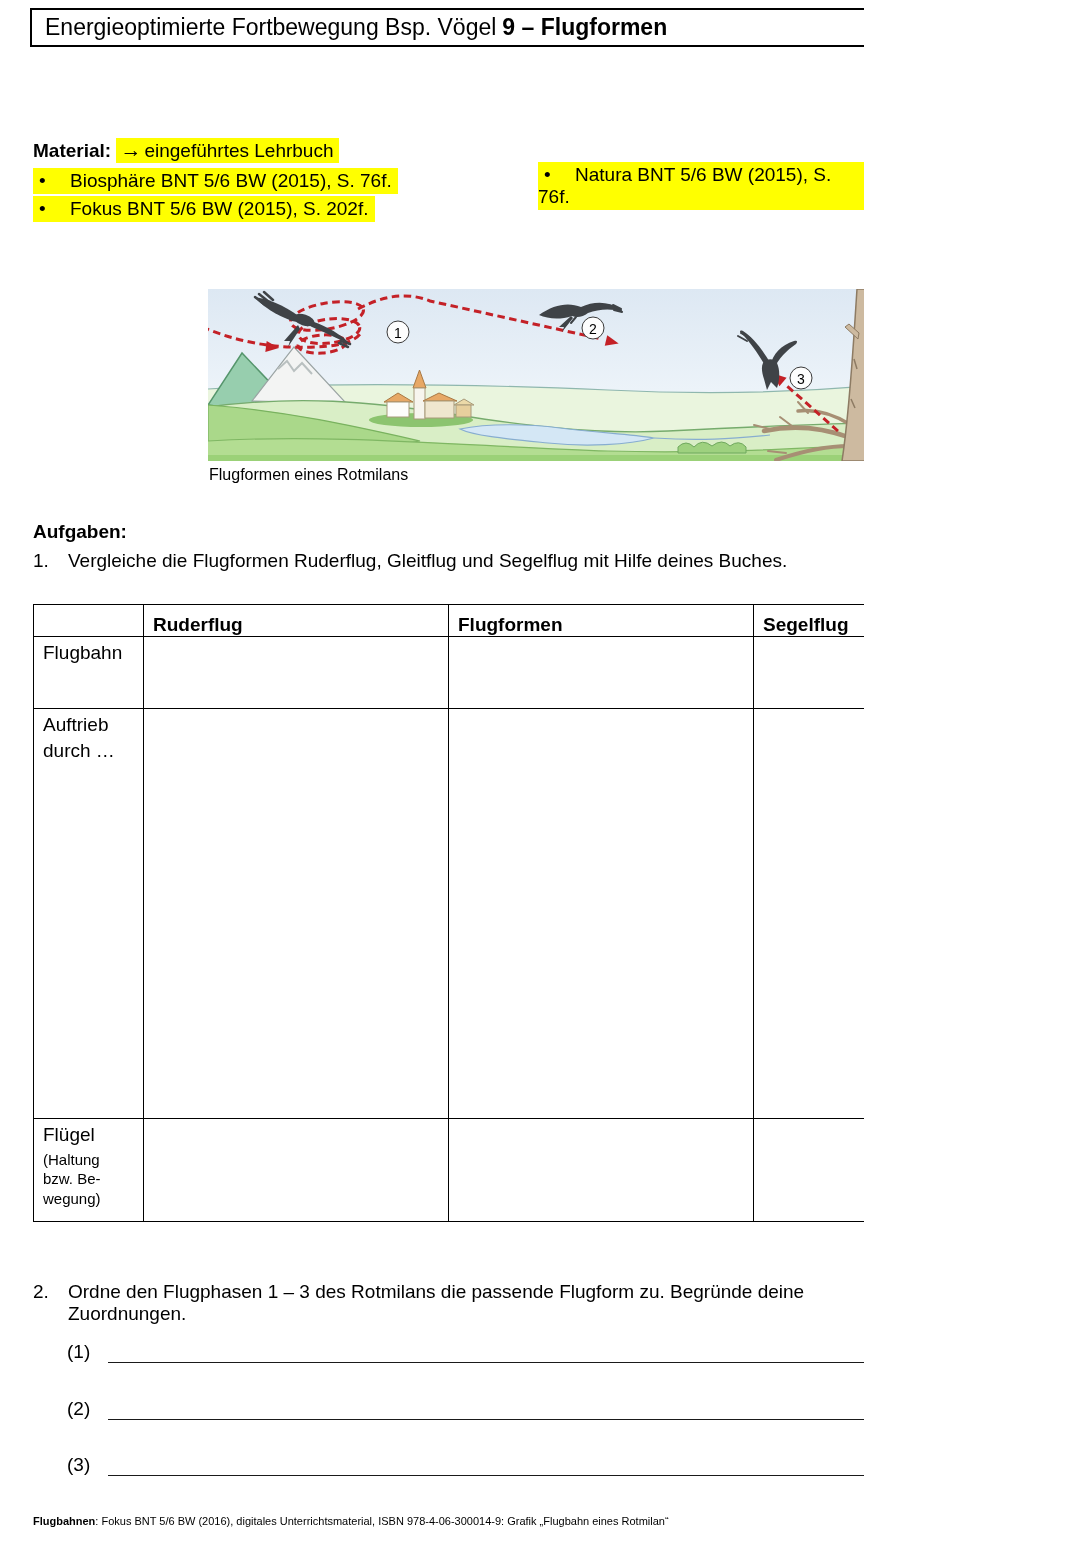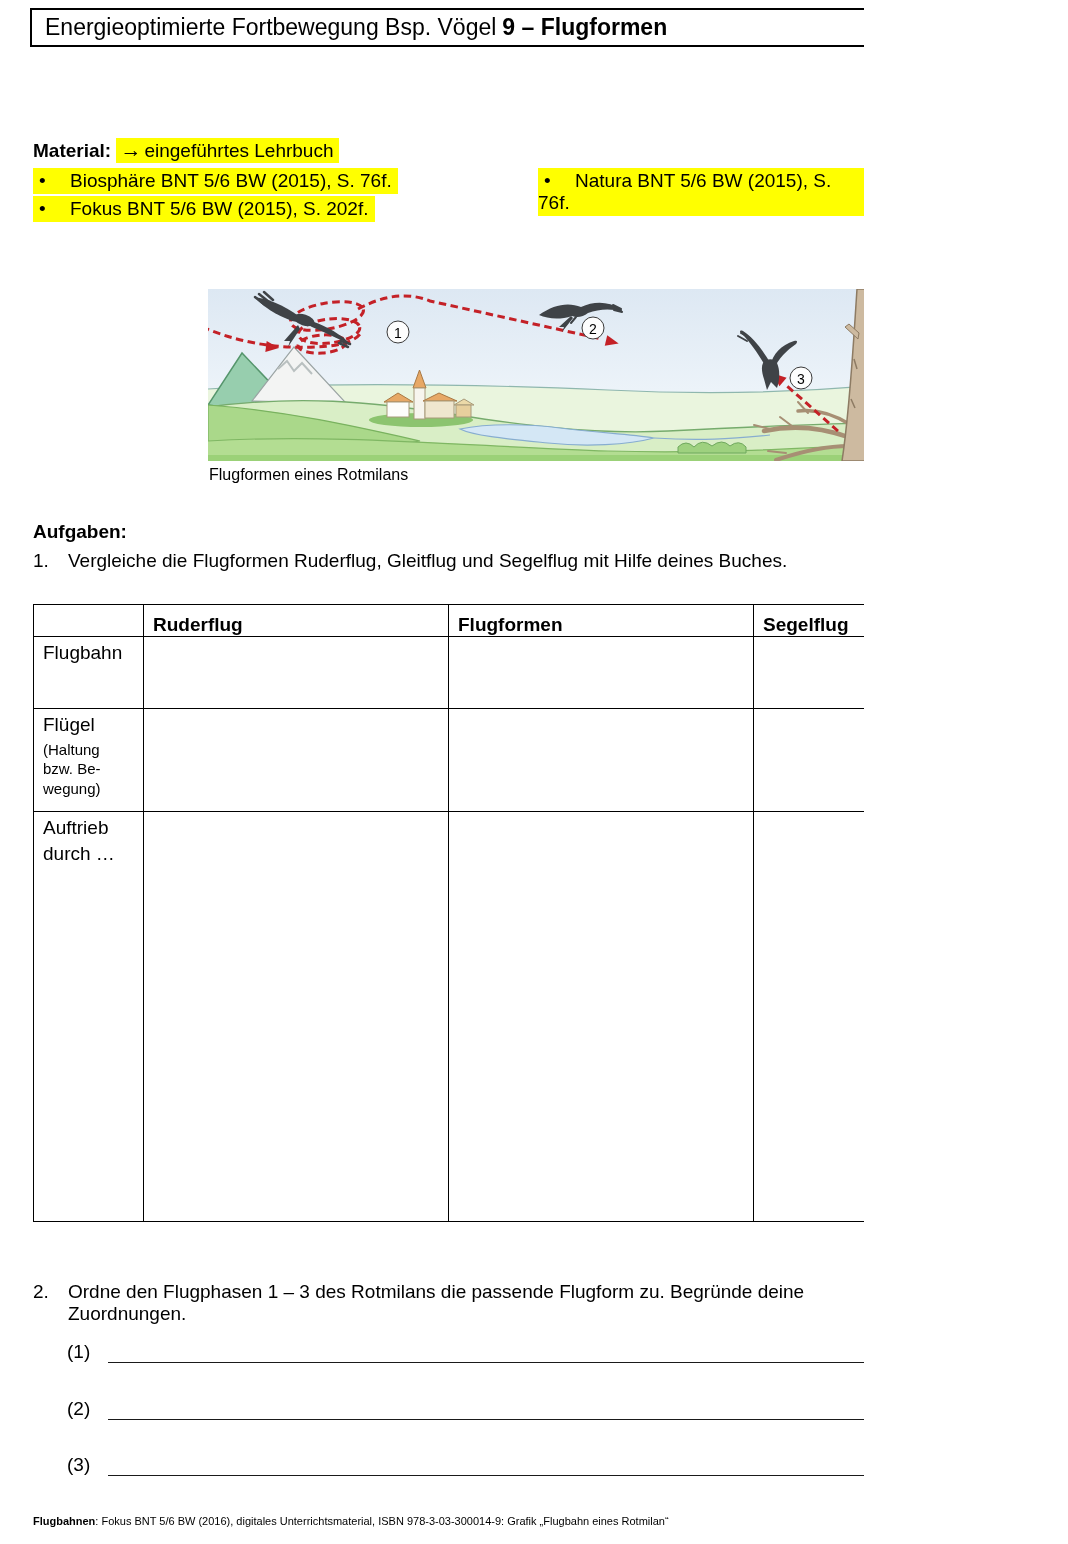--- a/index.html
+++ b/index.html
@@ -69,21 +69,21 @@
     <span class="b">Material:</span>
     <span class="hl"><span class="arrow-glyph">→</span><span>eingeführtes Lehrbuch</span></span>
   </div>
 
   <div class="bullet-row" style="left:33px;top:168px;">
     <span class="hl bullet-hl"><span class="bullet-char">•</span><span>Biosphäre BNT 5/6 BW (2015), S. 76f.</span></span>
   </div>
   <div class="bullet-row" style="left:33px;top:196px;">
     <span class="hl bullet-hl"><span class="bullet-char">•</span><span>Fokus BNT 5/6 BW (2015), S. 202f.</span></span>
   </div>
-  <div class="bullet-row" style="left:538px;top:168px;border-radius:12px;">
+  <div class="bullet-row" style="left:538px;top:162px;border-radius:12px;">
     <span class="hl bullet-hl"><span class="bullet-char">•</span><span>Natura BNT 5/6 BW (2015), S. 76f.</span></span>
   </div>
 
   <div class="figure">
     <svg width="660" height="172" viewBox="0 0 660 172">
       <defs>
         <linearGradient id="sky" x1="0" y1="0" x2="0" y2="1">
           <stop offset="0" stop-color="#dde8f3"></stop>
           <stop offset="0.7" stop-color="#eff5fa"></stop>
           <stop offset="1" stop-color="#fbfdfe"></stop>
@@ -210,40 +210,40 @@
       <td>Segelflug</td>
     </tr>
     <tr style="height:72px;">
       <td class="rowlab">
             <div class="main">Flugbahn</div>
           </td>
       <td></td>
       <td></td>
       <td></td>
     </tr>
+    <tr style="height:410px;">
+      <td class="rowlab">
+            <div class="main">Auftrieb
+durch …</div>
+          </td>
+      <td></td>
+      <td></td>
+      <td></td>
+    </tr>
     <tr style="height:103px;">
       <td class="rowlab">
         <div class="main">Flügel</div>
         <div class="sub">(Haltung
 bzw. Be-
 wegung)</div>
       </td>
       <td></td>
       <td></td>
       <td></td>
     </tr>
-    <tr style="height:410px;">
-      <td class="rowlab">
-            <div class="main">Auftrieb
-durch …</div>
-          </td>
-      <td></td>
-      <td></td>
-      <td></td>
-    </tr>
   </tbody>
     </table>
 
   <div class="task-line" style="top:1281px;">
     <span class="task-num">2.</span>
     <span>Ordne den Flugphasen 1 – 3 des Rotmilans die passende Flugform zu. Begründe deine Zuordnungen.</span>
   </div>
 
   <div class="answer-row" style="top:1337px;">
     <span class="ans-label">(1)</span>
@@ -252,16 +252,16 @@
   <div class="answer-row" style="top:1394px;">
     <span class="ans-label">(2)</span>
     <span class="ans-line"></span>
   </div>
   <div class="answer-row" style="top:1450px;">
     <span class="ans-label">(3)</span>
     <span class="ans-line"></span>
   </div>
 
   <div class="footer">
-    <span class="b">Flugbahnen</span><span>: Fokus BNT 5/6 BW (2016), digitales Unterrichtsmaterial, ISBN 978-3-03-300014-9: Grafik „Flugbahn eines Rotmilan“</span>
+    <span class="b">Flugbahnen</span><span>: Fokus BNT 5/6 BW (2016), digitales Unterrichtsmaterial, ISBN 978-4-06-300014-9: Grafik „Flugbahn eines Rotmilan“</span>
   </div>
 
 </div>
 
 </body></html>

